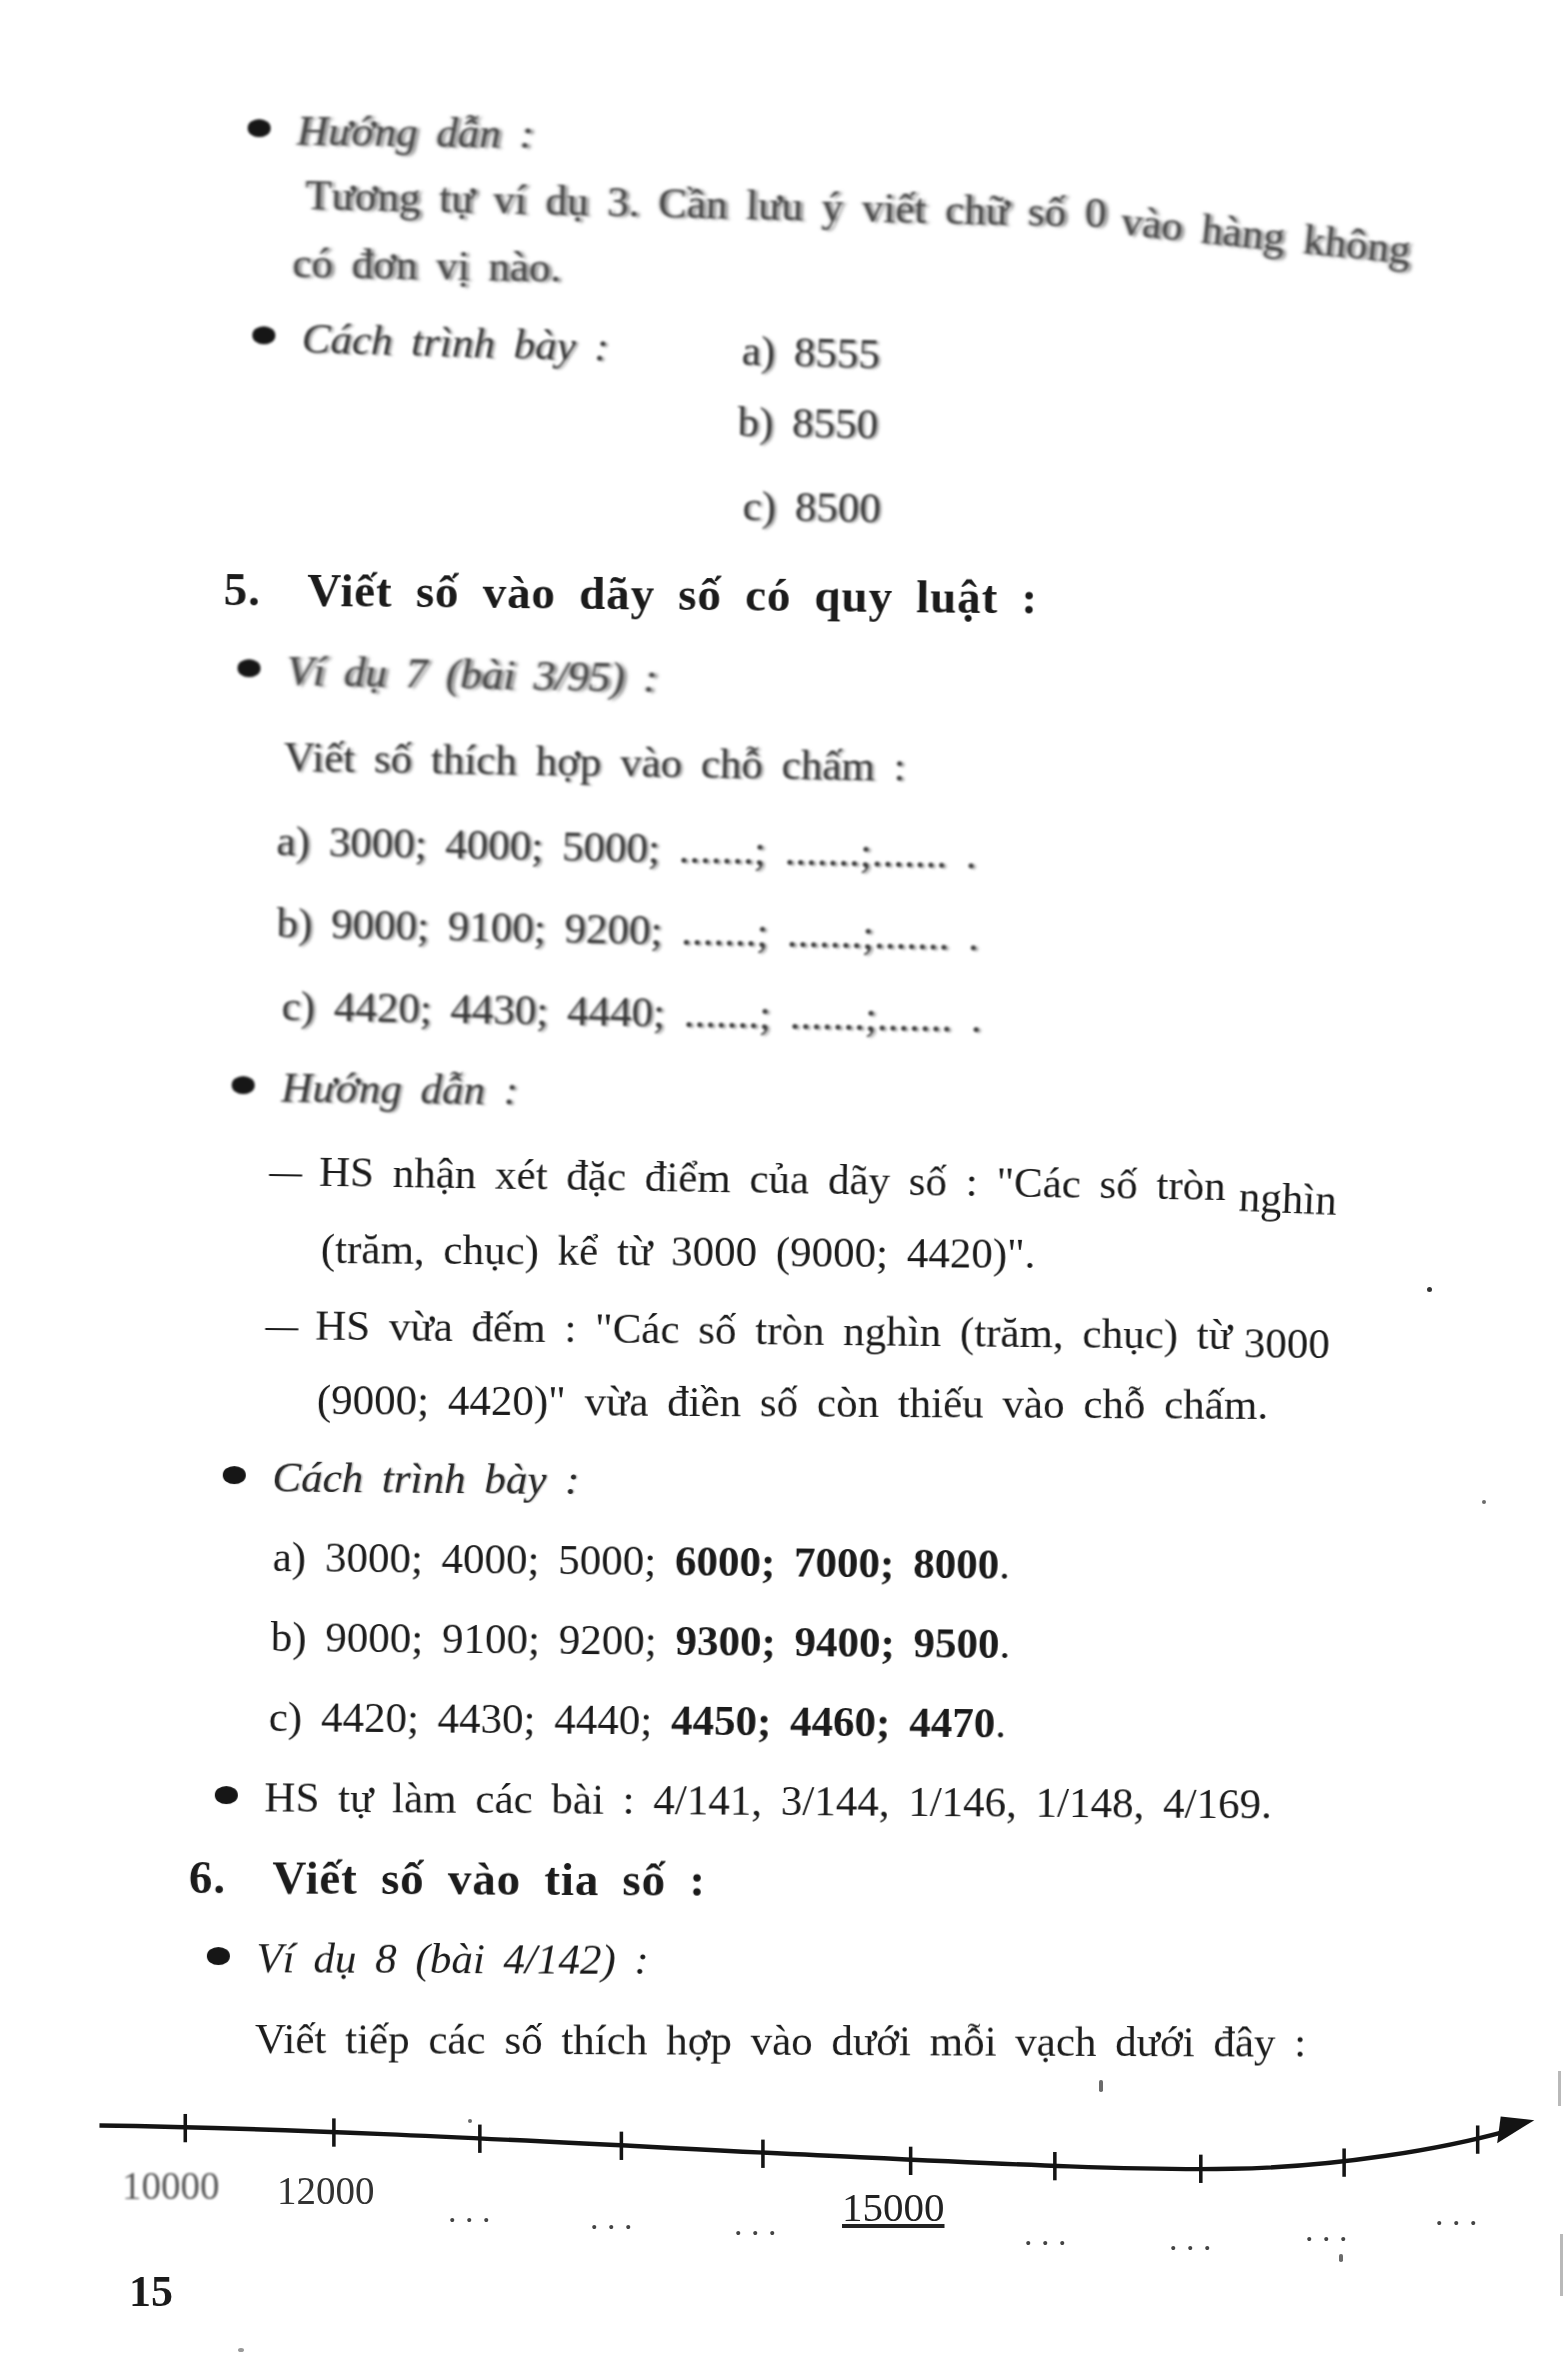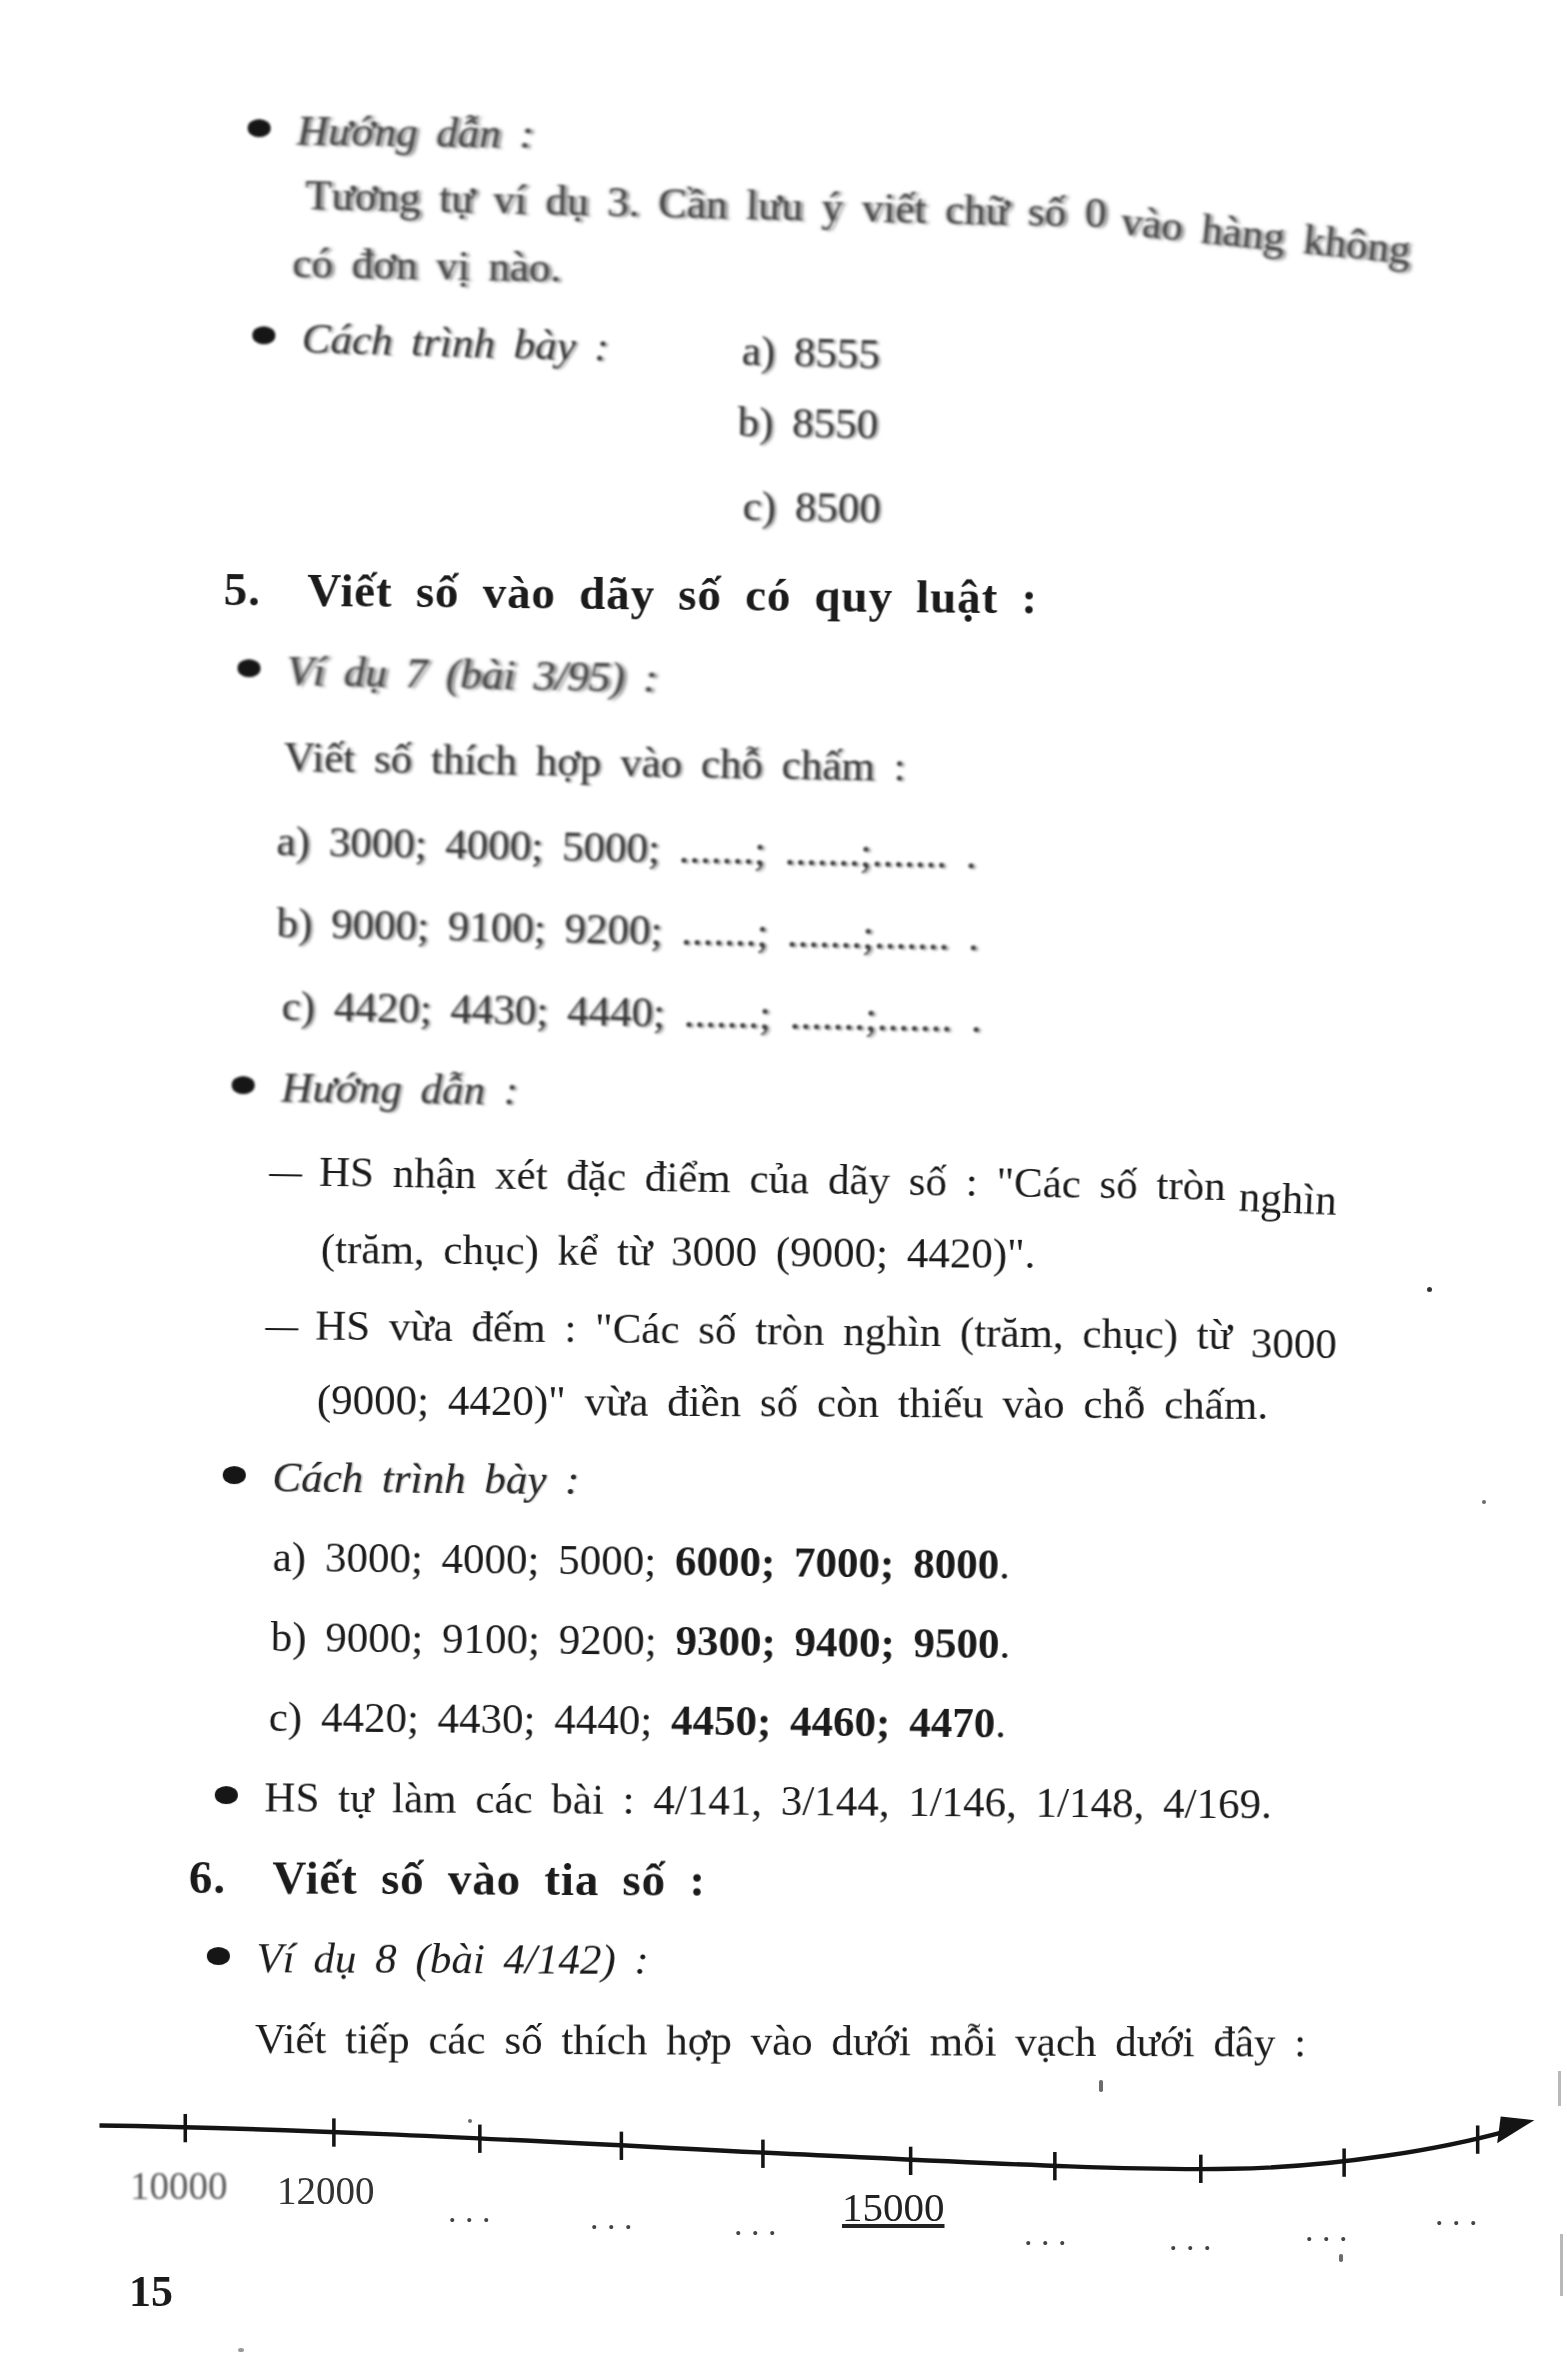--- a/index.html
+++ b/index.html
@@ -60,21 +60,21 @@
   <div class="line blur2" style="left:277px;top:816px;transform:rotate(1.1deg);">a) 3000; 4000; 5000; .......; .......;....... .</div>
   <div class="line blur2" style="left:277px;top:898px;transform:rotate(1.1deg);">b) 9000; 9100; 9200; .......; .......;....... .</div>
   <div class="line blur2" style="left:282px;top:981px;transform:rotate(1deg);">c) 4420; 4430; 4440; .......; .......;....... .</div>
 
   <div class="line blur2 it" style="left:232px;top:1062px;transform:rotate(0.7deg);"><span class="bullet"></span><span>Hướng dẫn :</span></div>
 
   <div class="line sharp" style="left:270px;top:1146px;transform:rotate(0.9deg);"><span class="dash">–</span><span>HS nhận xét đặc điểm của dãy số : "Các số tròn</span><span class="tail" style="margin-left:12.4px;transform:translateY(10.6px) rotate(1.5deg);">nghìn</span></div>
 
   <div class="line sharp" style="left:321px;top:1224px;transform:rotate(0.4deg);">(trăm, chục) kể từ 3000 (9000; 4420)".</div>
 
-  <div class="line sharp" style="left:266px;top:1300px;transform:rotate(0.6deg);"><span class="dash">–</span><span>HS vừa đếm : "Các số tròn nghìn (trăm, chục) từ</span><span class="tail" style="margin-left:19px;transform:translateY(8px);">3000</span></div>
+  <div class="line sharp" style="left:266px;top:1300px;transform:rotate(0.6deg);"><span class="dash">–</span><span>HS vừa đếm : "Các số tròn nghìn (trăm, chục) từ</span><span class="tail" style="margin-left:12px;transform:translateY(8px);">3000</span></div>
 
   <div class="line sharp" style="left:317px;top:1375px;transform:rotate(0.3deg);">(9000; 4420)" vừa điền số còn thiếu vào chỗ chấm.</div>
 
   <div class="line blur3 it" style="left:223px;top:1452px;transform:rotate(0.5deg);"><span class="bullet"></span><span>Cách trình bày :</span></div>
 
   <div class="line sharp" style="left:273px;top:1532px;transform:rotate(0.6deg);"><span>a) 3000; 4000; 5000; </span><span class="b">6000; 7000; 8000</span><span>.</span></div>
 
   <div class="line sharp" style="left:271px;top:1612px;transform:rotate(0.55deg);"><span>b) 9000; 9100; 9200; </span><span class="b">9300; 9400; 9500</span><span>.</span></div>
 
   <div class="line sharp" style="left:269px;top:1692px;transform:rotate(0.5deg);"><span>c) 4420; 4430; 4440; </span><span class="b">4450; 4460; 4470</span><span>.</span></div>
@@ -97,21 +97,21 @@
       <line x1="770" y1="38" x2="770" y2="70" stroke-width="4"></line>
       <line x1="937" y1="46" x2="937" y2="78" stroke-width="4"></line>
       <line x1="1100" y1="52" x2="1100" y2="84" stroke-width="4"></line>
       <line x1="1265" y1="55" x2="1265" y2="87" stroke-width="4"></line>
       <line x1="1427" y1="48" x2="1427" y2="80" stroke-width="4"></line>
       <line x1="1578" y1="22" x2="1578" y2="54" stroke-width="4"></line>
     </g>
     <polygon points="1642,16 1600,42 1604,12" fill="#141414"></polygon>
   </svg>
 
-  <div class="nl-label" style="left:130px;top:2163px;color:#5a5a5a;filter:blur(0.9px);">10000</div>
+  <div class="nl-label" style="left:122px;top:2163px;color:#5a5a5a;filter:blur(0.9px);">10000</div>
   <div class="nl-label" style="left:277px;top:2168px;filter:blur(0.5px);">12000</div>
   <div class="nl-label" style="left:448px;top:2192px;font-size:34px;color:#444;">. . .</div>
   <div class="nl-label" style="left:590px;top:2199px;font-size:34px;color:#444;">. . .</div>
   <div class="nl-label" style="left:734px;top:2205px;font-size:34px;color:#444;">. . .</div>
   <div class="nl-label" style="left:842px;top:2183px;font-size:41px;color:#222;filter:blur(0.3px);text-decoration:underline;">15000</div>
   <div class="nl-label" style="left:1024px;top:2215px;font-size:34px;color:#444;">. . .</div>
   <div class="nl-label" style="left:1169px;top:2220px;font-size:34px;color:#444;">. . .</div>
   <div class="nl-label" style="left:1305px;top:2211px;font-size:34px;color:#444;">. . .</div>
   <div class="nl-label" style="left:1435px;top:2195px;font-size:34px;color:#444;">. . .</div>
 

